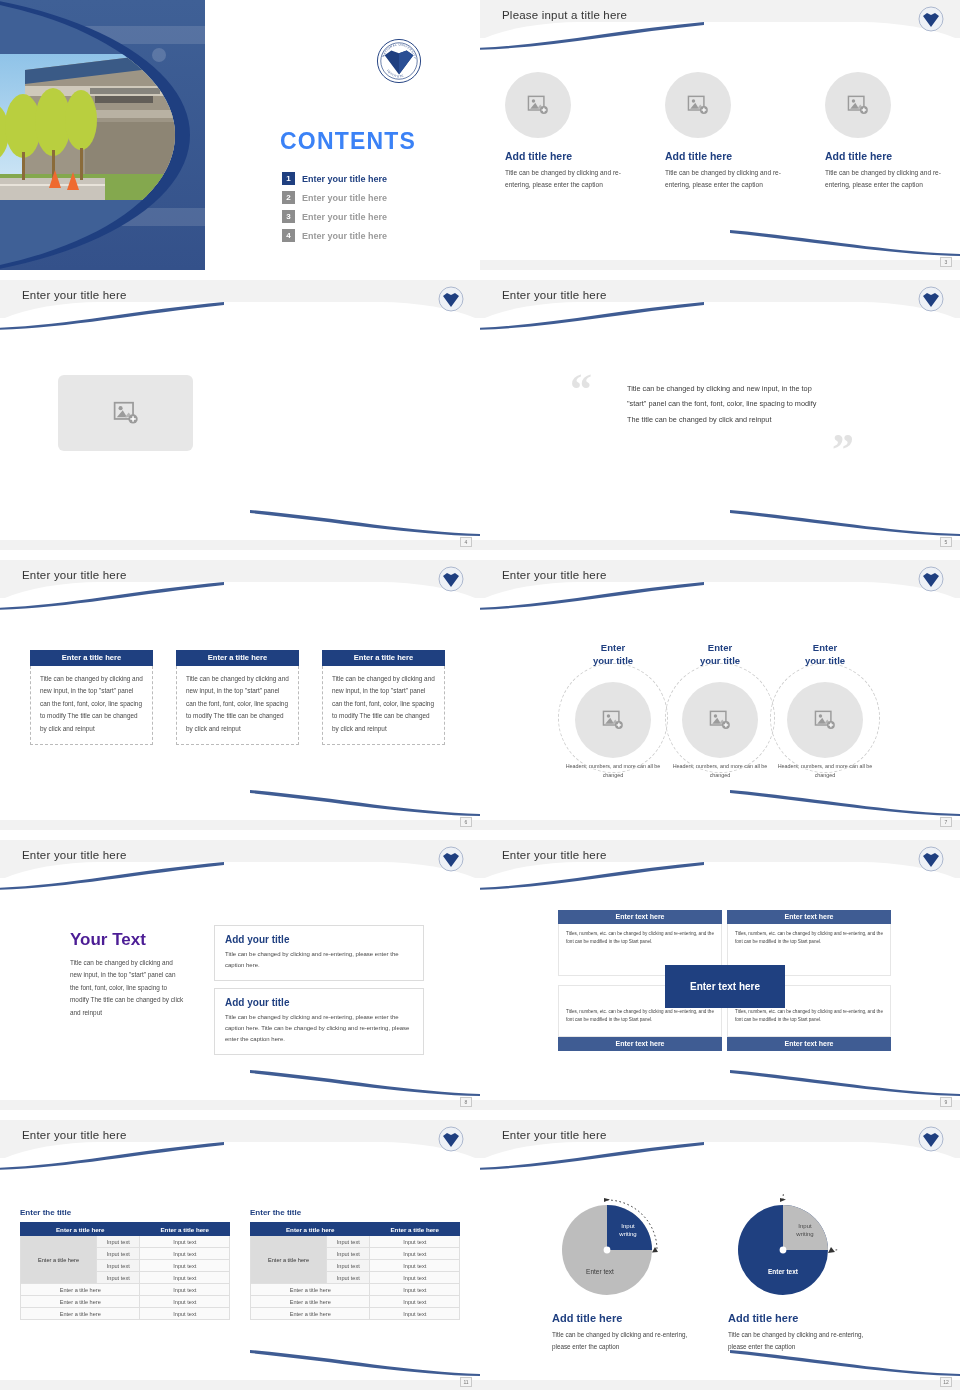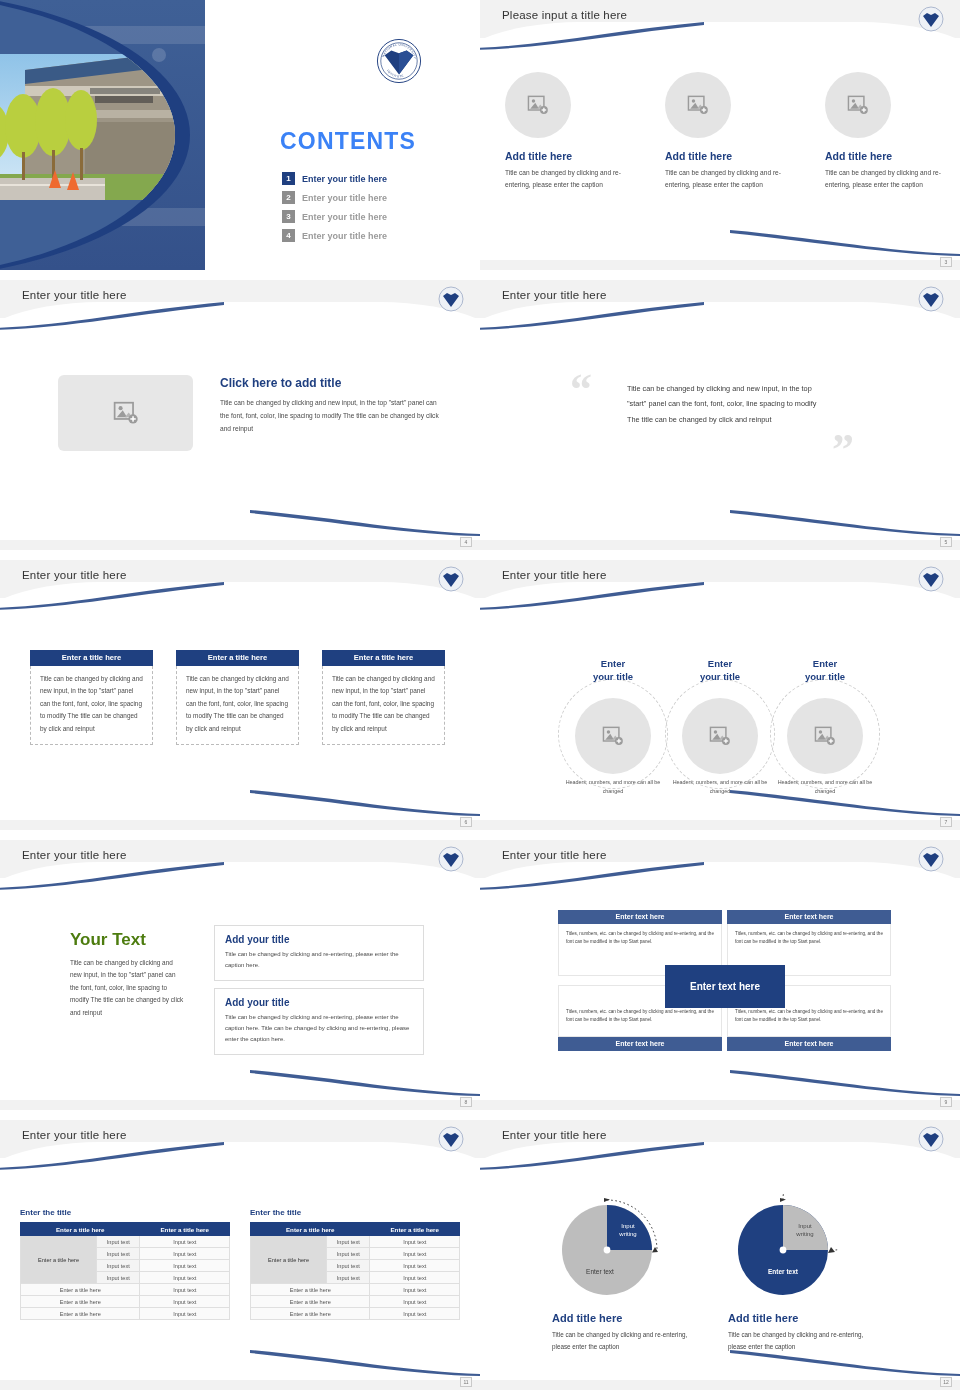--- a/index.html
+++ b/index.html
@@ -86,34 +86,34 @@
   
   .s5{ position:absolute; left:0; top:0; width:480px; height:270px; z-index:3;}
   .s5card{ position:absolute; top:90px; width:123px; }
   .s5bar{ height:16px; background:#1f4080; color:#fff; font-size:7.6px;
     font-weight:bold; text-align:center; line-height:16px; }
   .s5body{ border-left:1px dashed #bbb; border-right:1px dashed #bbb;
     border-bottom:1px dashed #bbb; padding:7px 9px 9px; }
   .s5body .cap{ font-size:6.4px; line-height:1.95; }
 
   
-  .s6wrap{ position:absolute; left:0; top:16px; width:480px; height:270px; z-index:3;}
+  .s6wrap{ position:absolute; left:0; top:0; width:480px; height:270px; z-index:3;}
   .s6item{ position:absolute; top:122px; width:110px; text-align:center; }
   .s6ring{ position:absolute; top:103px; width:110px; height:110px;
     border:1px dashed #cfcfcf; border-radius:50%; }
   .s6t{ position:absolute; top:82px; width:110px; text-align:center;
     font-size:9.5px; font-weight:bold; color:#1f3f80; line-height:1.35; }
   .s6circ{ width:76px;height:76px;border-radius:50%;background:#e4e4e4;
     margin:0 auto; display:flex;align-items:center;justify-content:center;}
   .s6cap{ position:absolute; top:202px; width:110px; text-align:center;
     font-size:5.4px; color:#555; line-height:1.7; }
 
   
   .s7left{ position:absolute; left:70px; top:90px; width:115px; z-index:3;}
-  .s7h{ font-size:17px; font-weight:bold; color:#4d7c0f; margin-bottom:7px; }
+  .s7h{ font-size:17px; font-weight:bold; color:#4c1d95; margin-bottom:7px; }
   .s7box{ position:absolute; left:214px; width:210px;
     border:1px solid #dcdcdc; padding:8px 10px 9px; z-index:3; }
   .s7box h4{ font-size:10px; color:#1f3f80; margin-bottom:4px; }
   .s7box .cap{ font-size:6px; line-height:1.85; }
 
   
   .m{ position:absolute; z-index:3; }
   .mbar{ background:#3f5c93; color:#fff; font-size:7px; font-weight:bold;
     text-align:center; line-height:14px; height:14px; }
   .mbody{ border:1px solid #e6e6e6; border-top:none; padding:6px 7px;
@@ -334,24 +334,20 @@
       <svg style="width:26px;height:24px" viewBox="0 0 24 22">
         <rect x="1.5" y="1.5" width="17" height="15" fill="none" stroke="#9b9b9b" stroke-width="1.6"></rect>
         <circle cx="7" cy="6.5" r="1.9" fill="#9b9b9b"></circle>
         <polygon points="3.5,15 9,8.5 13,15" fill="#9b9b9b"></polygon>
         <polygon points="11,15 14.5,10.5 18,15" fill="#b5b5b5"></polygon>
         <circle cx="18.5" cy="16.5" r="4.3" fill="#9b9b9b"></circle>
         <rect x="17.8" y="14" width="1.4" height="5" fill="#fff"></rect>
         <rect x="16" y="15.8" width="5" height="1.4" fill="#fff"></rect>
       </svg>
     </div>
-    <div class="s3txt">
-      <div class="cardtitle">Click here to add title</div>
-      <div class="cap" style="font-size:6.6px;line-height:2">Title can be changed by clicking and new input, in the top "start" panel can the font, font, color, line spacing to modify The title can be changed by click and reinput</div>
-    </div>
     <div class="pagebox">4</div>
   </div>
 
   <div class="slide">
     <div class="footline"></div>
     <div class="hdr"></div>
     <div class="hdr-title">Enter your title here</div>
     <svg class="swoosh" viewBox="0 0 240 28">
       <path d="M0,26 C70,26 150,8 240,0 L240,3 C152,12 72,28 2,28 Z" fill="#3f5c93"></path>
     </svg>

